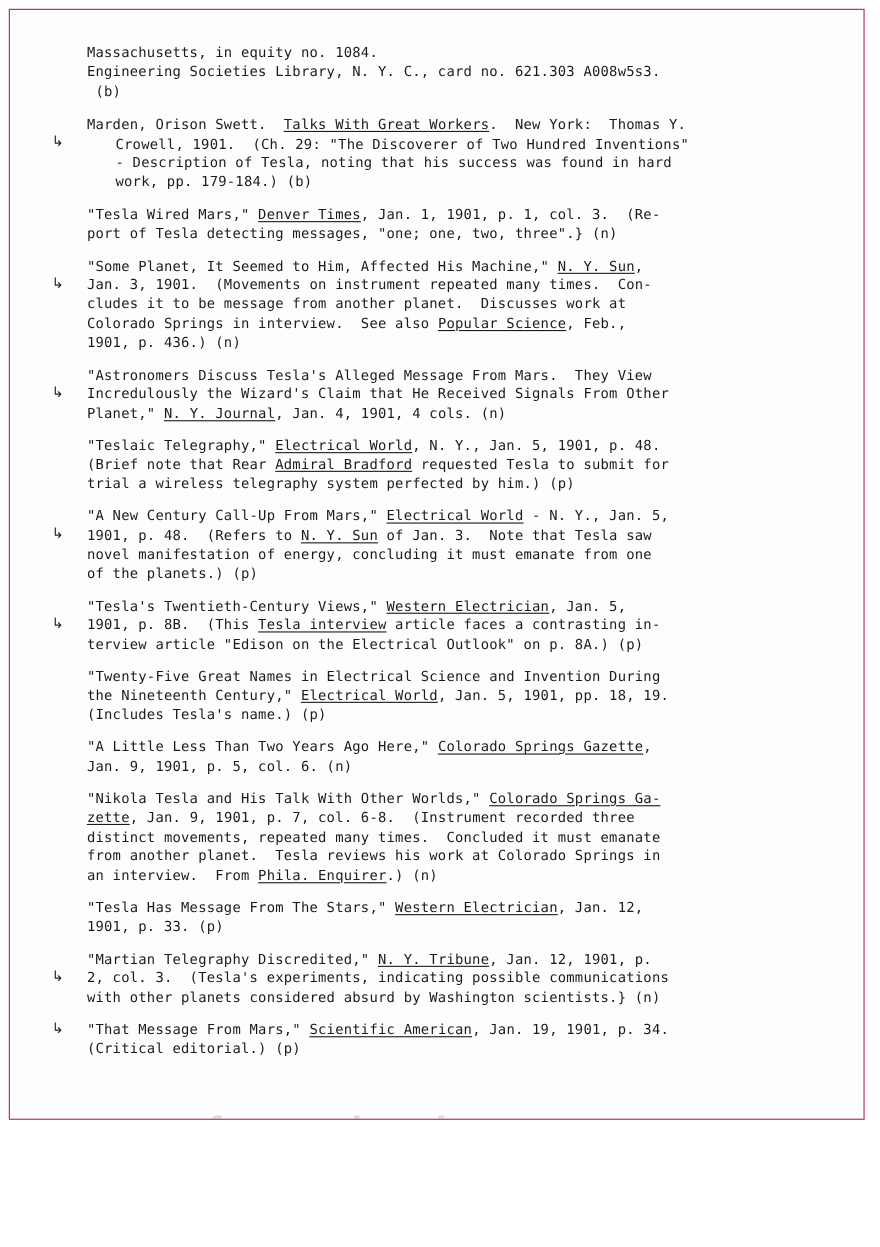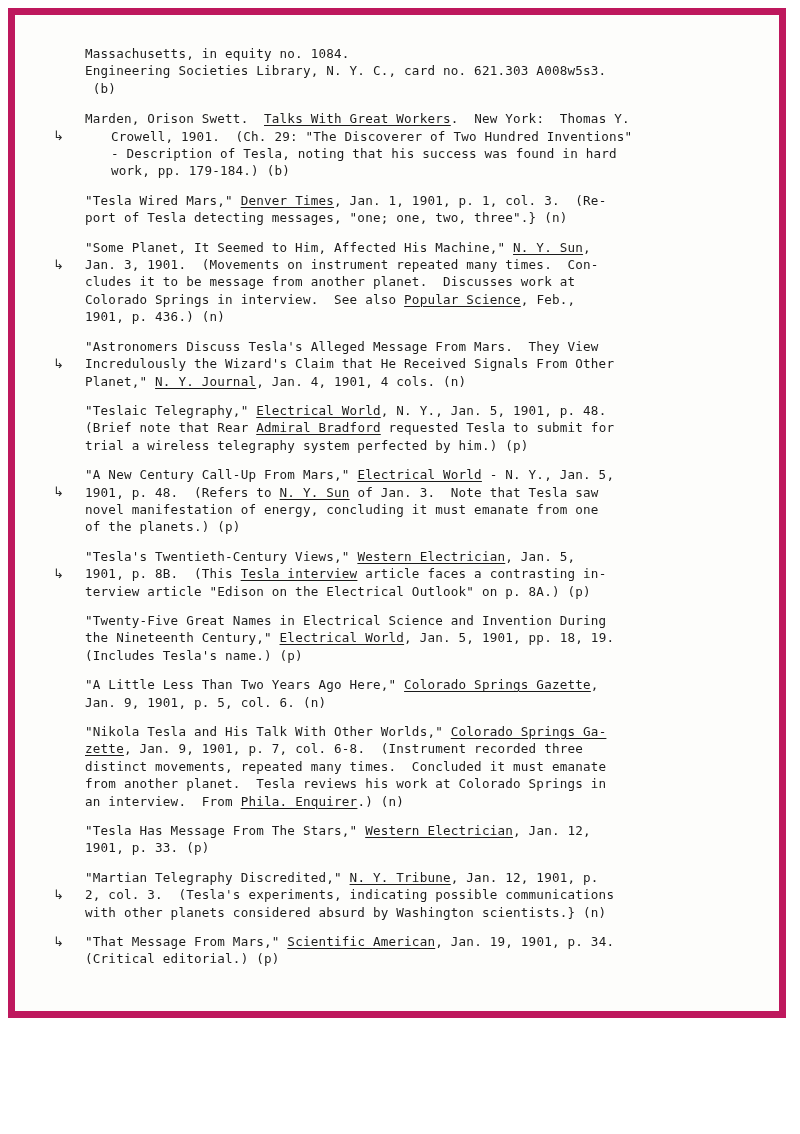--- a/index.html
+++ b/index.html
@@ -19,21 +19,21 @@
     background: #ffffff;
     overflow: hidden;
   }
   #paper {
     position: absolute;
     left: 8px;
     top: 8px;
     width: 778px;
     height: 1010px;
     background: #fdfdfb;
-    border: 7px solid #be185d;
+    border: 1px solid #be185d;
     box-sizing: border-box;
     overflow: hidden;
   }
   #bottom-band {
     position: absolute;
     left: 0;
     top: 1020px;
     width: 800px;
     height: 114px;
     background: #ffffff;

